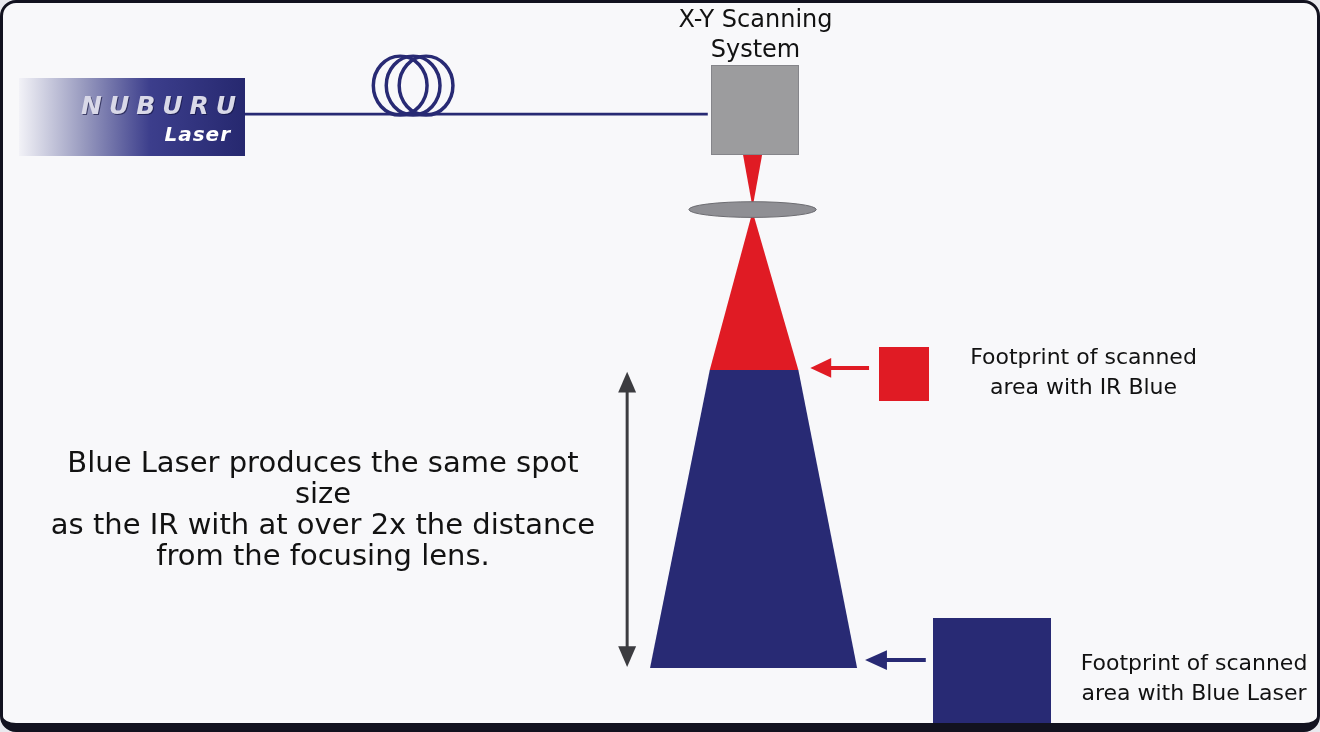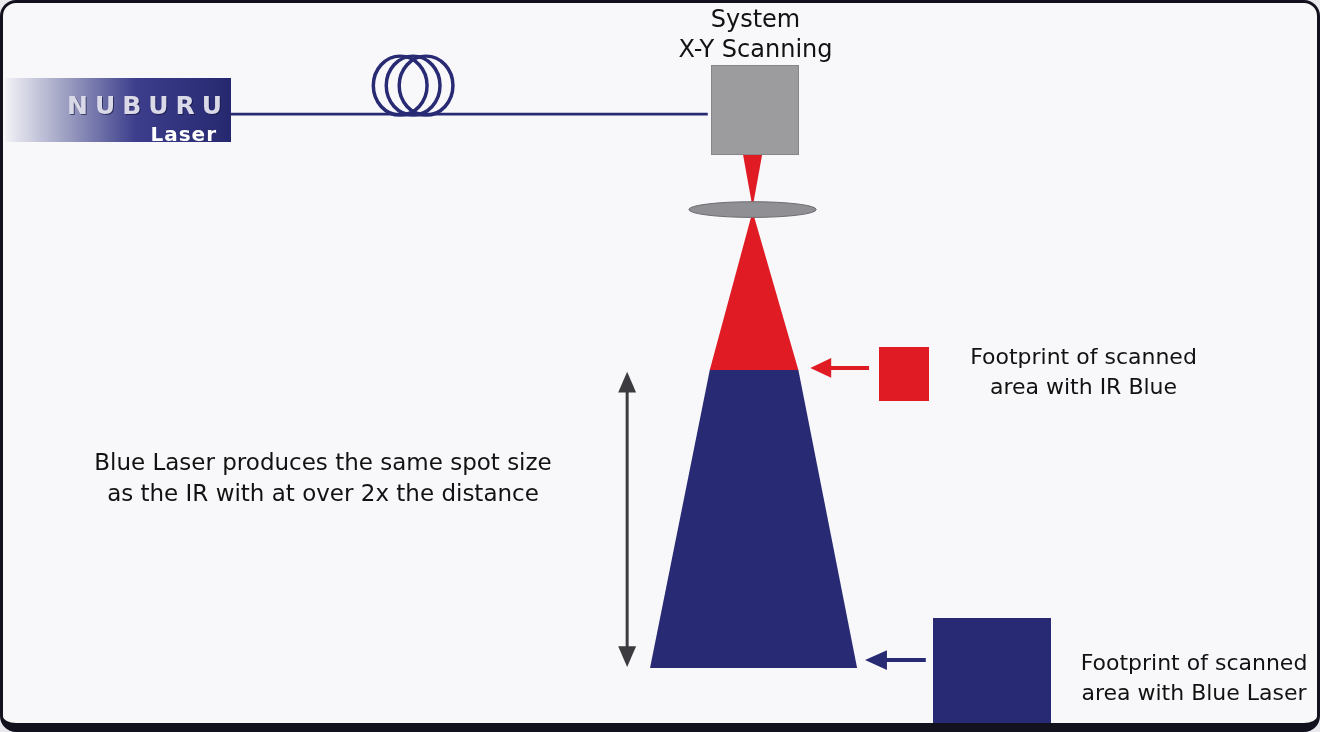--- a/index.html
+++ b/index.html
@@ -11,42 +11,43 @@
     border:3px solid #12121f;
     border-bottom-width:9px;
     border-radius:16px;
     overflow:hidden;
     font-family:"DejaVu Sans", sans-serif;
     color:#121212;
   }
   .overlay-svg{position:absolute;left:0;top:0;width:100%;height:100%;}
 
   .laser-box{
-    position:absolute;left:2px;top:75px;width:226px;height:64px;
+    position:absolute;left:16px;top:75px;width:226px;height:78px;
     background:linear-gradient(to right,#f2f2f7 0%,#9a9cc0 28%,#3c3e8c 58%,#26286f 100%);
+    font-style:italic;
   }
   .laser-box .brand{
     position:absolute;left:62px;top:13px;
     font-size:25px;font-weight:bold;letter-spacing:7px;
     color:#d9d9e8;text-shadow:1px 1px 0 rgba(18,18,60,.65);
     white-space:nowrap;
   }
   .laser-box .product{
     position:absolute;right:14px;top:44px;
     font-size:20px;font-weight:bold;letter-spacing:1px;color:#ffffff;
   }
 
   .scanner-box{
     position:absolute;left:708px;top:62px;width:88px;height:90px;
     background:#9c9c9e;border:1px solid #85858a;box-sizing:border-box;
   }
 
   .txt{position:absolute;text-align:center;font-weight:500;}
   .scanner-label{left:640px;top:1px;width:225px;font-size:24px;line-height:30px;}
-  .note{left:35px;top:444px;width:570px;font-size:23px;line-height:31px;}
+  .note{left:35px;top:444px;width:570px;font-size:29px;line-height:31px;}
   .ir-label{left:948px;top:339px;width:265px;font-size:22px;line-height:30px;}
   .blue-label{left:1062px;top:645px;width:258px;font-size:22px;line-height:30px;}
 
   .swatch{position:absolute;}
   .swatch.ir{left:876px;top:344px;width:50px;height:54px;background:#e01b24;}
   .swatch.blue{left:930px;top:615px;width:118px;height:117px;background:#282a74;}
 </style>
 </head>
 <body>
 
@@ -80,27 +81,28 @@
   </svg>
 
   <div class="laser-box">
     <span class="brand">NUBURU</span>
     <span class="product">Laser</span>
   </div>
 
   <div class="scanner-box"></div>
 
   <div class="txt scanner-label">
+    <div>X-Y Scanning</div>
     <div>System</div>
-    <div>X-Y Scanning</div>
   </div>
 
   <div class="txt note">
     <div>Blue Laser produces the same spot size</div>
     <div>as the IR with at over 2x the distance</div>
+    <div>from the focusing lens.</div>
   </div>
 
   <div class="swatch ir"></div>
   <div class="txt ir-label">
     <div>Footprint of scanned</div>
     <div>area with IR Blue</div>
   </div>
 
   <div class="swatch blue"></div>
   <div class="txt blue-label">

